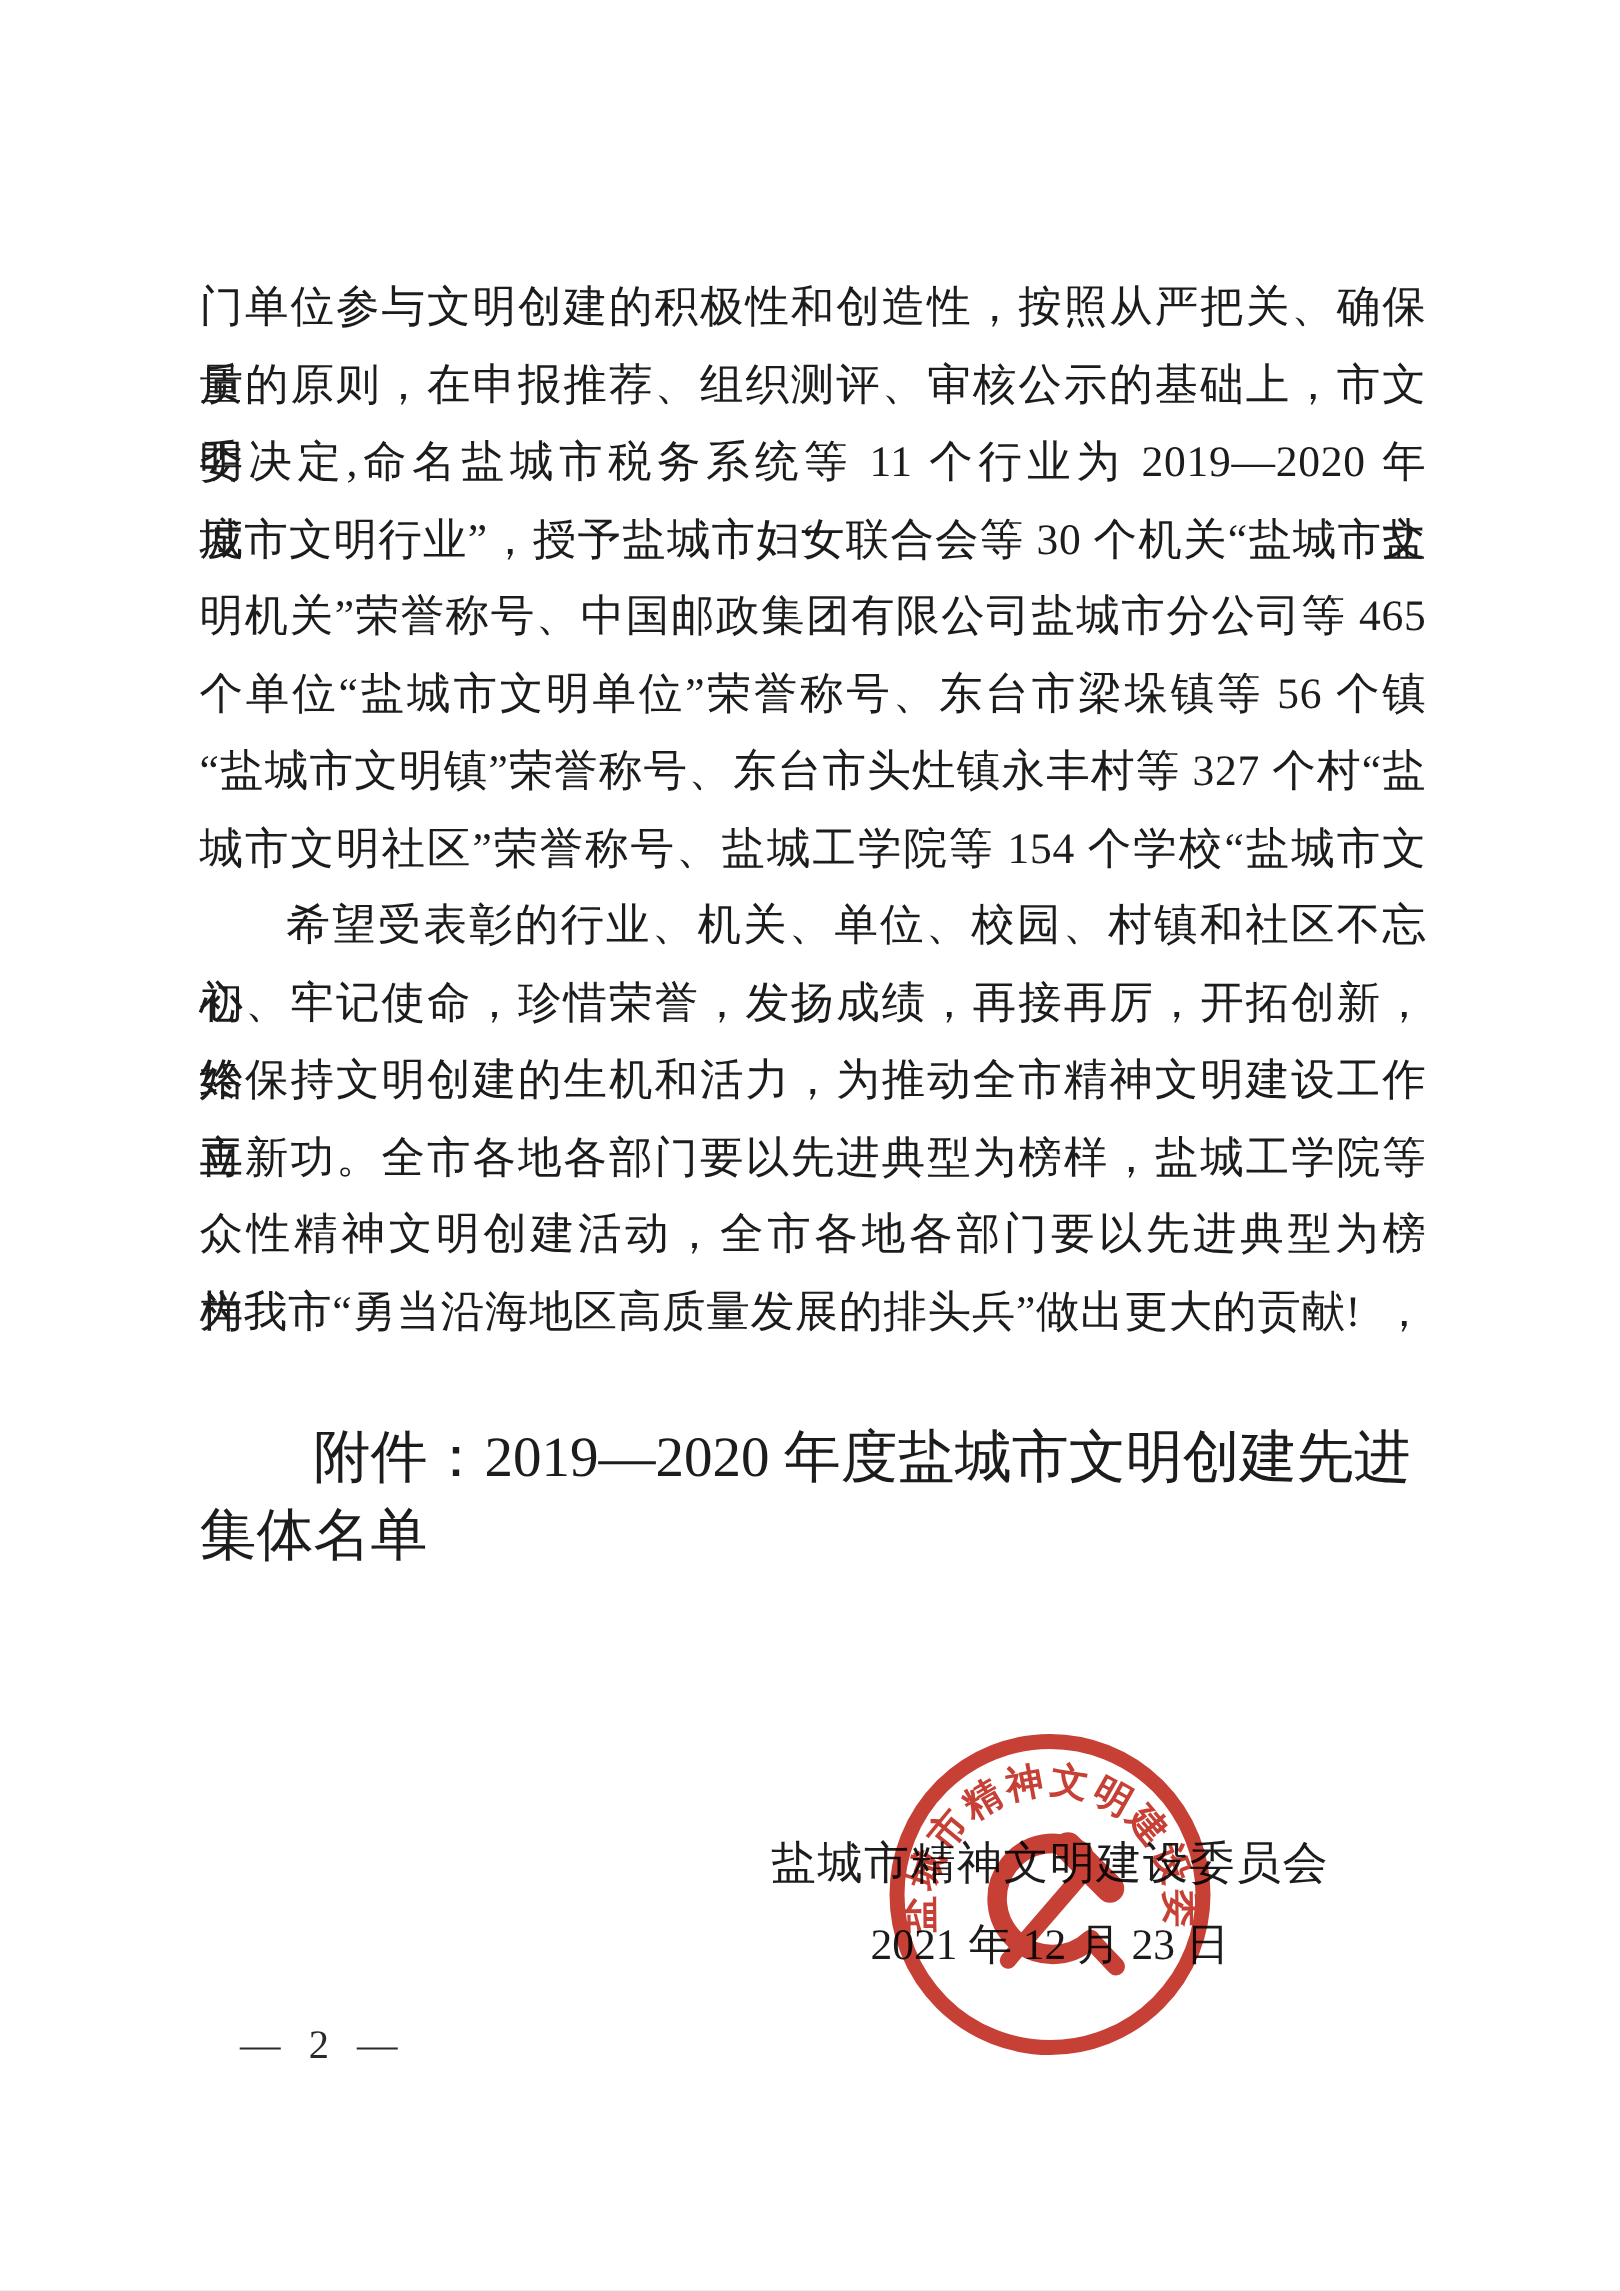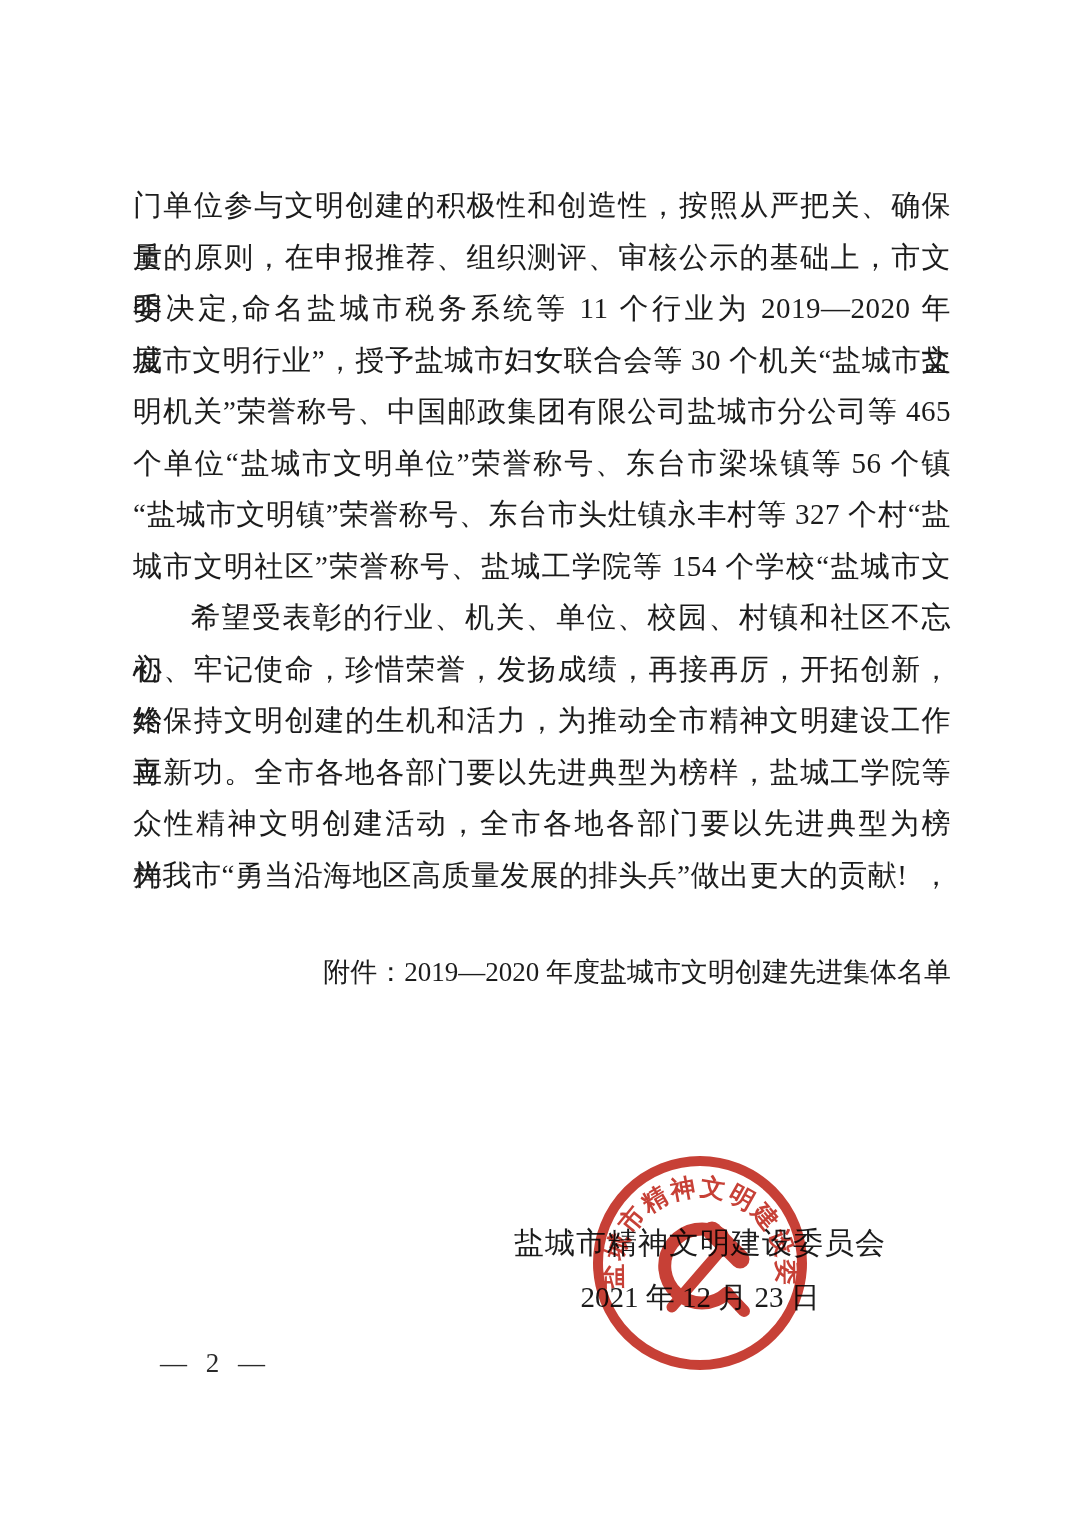--- a/index.html
+++ b/index.html
@@ -30,23 +30,22 @@
   .jline {
     white-space: normal;
     text-align: justify;
     text-align-last: justify;
   }
   .indent { text-indent: 2em; }
   .attachment-line {
     margin-top: 46px;
     height: 51.5px;
     line-height: 51.5px;
-    font-size: 27px;
+    font-size: 38px;
     text-indent: 2em;
-    text-align: right;
   }
   .sig-block {
     position: absolute;
     left: 450px;
     top: 1222px;
     width: 500px;
     text-align: center;
   }
   .sig-name {
     font-size: 30px;

